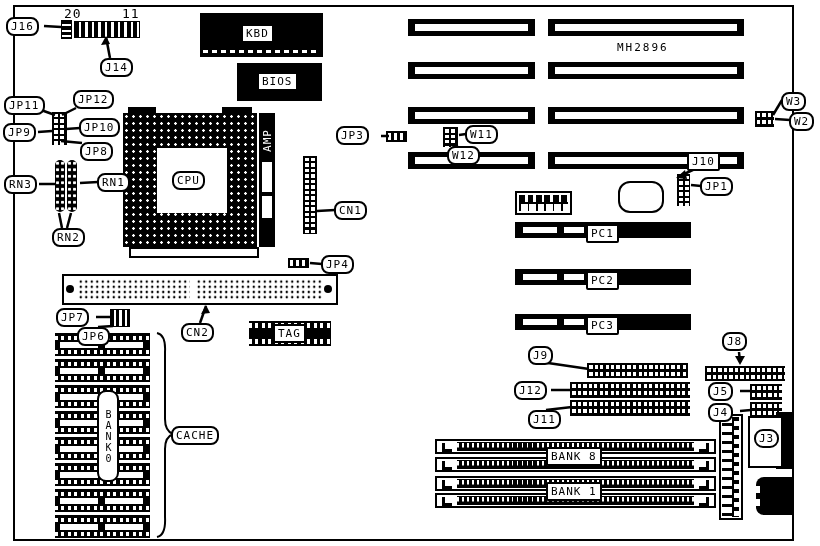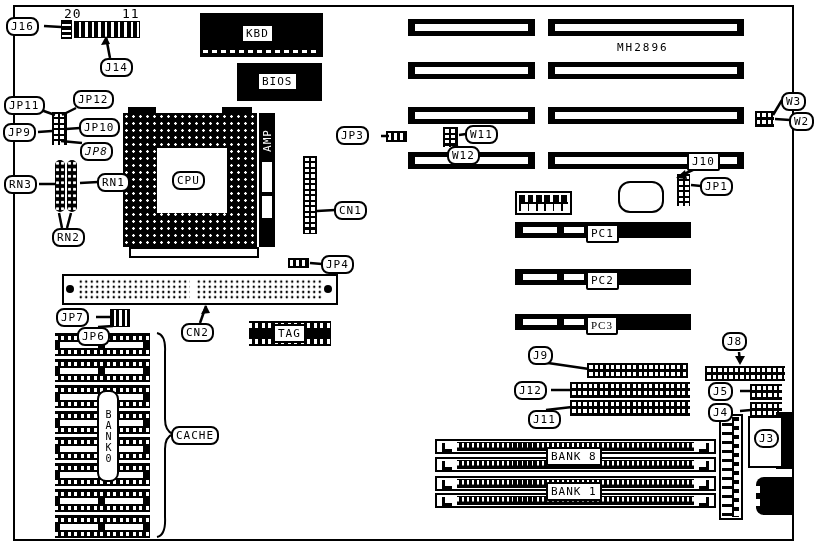--- a/index.html
+++ b/index.html
@@ -114,21 +114,21 @@
   <div class="stripes" style="left:74px;top:21px;width:64px;height:15px;"></div>
   <div class="plain" style="left:64px;top:6px;">20</div>
   <div class="plain" style="left:122px;top:6px;">11</div>
   <div class="lbl" style="left:100px;top:58px;">J14</div>
 
   <div class="vhdr" style="left:52px;top:112px;width:15px;height:33px;"></div>
   <div class="lbl" style="left:4px;top:96px;">JP11</div>
   <div class="lbl" style="left:73px;top:90px;">JP12</div>
   <div class="lbl" style="left:3px;top:123px;">JP9</div>
   <div class="lbl" style="left:79px;top:118px;">JP10</div>
-  <div class="lbl" style="left:80px;top:142px;font-style:italic;">JP8</div>
+  <div class="lbl" style="left:80px;top:142px;">JP8</div>
 
   <div class="rn" style="left:55px;top:160px;"></div>
   <div class="rn" style="left:67px;top:160px;"></div>
   <div class="lbl" style="left:4px;top:175px;">RN3</div>
   <div class="lbl" style="left:97px;top:173px;">RN1</div>
   <div class="lbl" style="left:52px;top:228px;">RN2</div>
 
   <div class="blackbox" style="left:128px;top:107px;width:28px;height:7px;"></div>
   <div class="blackbox" style="left:222px;top:107px;width:30px;height:7px;"></div>
   <div class="cpusock" style="left:123px;top:113px;width:134px;height:134px;"></div>
@@ -197,21 +197,21 @@
   <div class="lbl" style="left:700px;top:177px;">JP1</div>
 
   <div class="conn6" style="left:515px;top:191px;width:57px;height:24px;"></div>
   <div class="osc" style="left:618px;top:181px;width:42px;height:28px;"></div>
 
   <div class="pci" style="left:515px;top:222px;"></div>
   <div class="lbl sq" style="left:586px;top:224px;">PC1</div>
   <div class="pci" style="left:515px;top:269px;"></div>
   <div class="lbl sq" style="left:586px;top:271px;">PC2</div>
   <div class="pci" style="left:515px;top:314px;"></div>
-  <div class="lbl sq" style="left:586px;top:316px;font-family:Liberation Serif, serif;">PC3</div>
+  <div class="lbl sq" style="left:586px;top:316px;">PC3</div>
 
   <div class="hdr" style="left:587px;top:363px;width:101px;height:15px;"></div>
   <div class="lbl" style="left:528px;top:346px;">J9</div>
   <div class="hdr" style="left:570px;top:382px;width:120px;height:16px;"></div>
   <div class="lbl" style="left:514px;top:381px;">J12</div>
   <div class="hdr" style="left:570px;top:400px;width:120px;height:16px;"></div>
   <div class="lbl" style="left:528px;top:410px;">J11</div>
 
   <div class="hdr" style="left:705px;top:366px;width:80px;height:15px;"></div>
   <div class="lbl" style="left:722px;top:332px;">J8</div>

